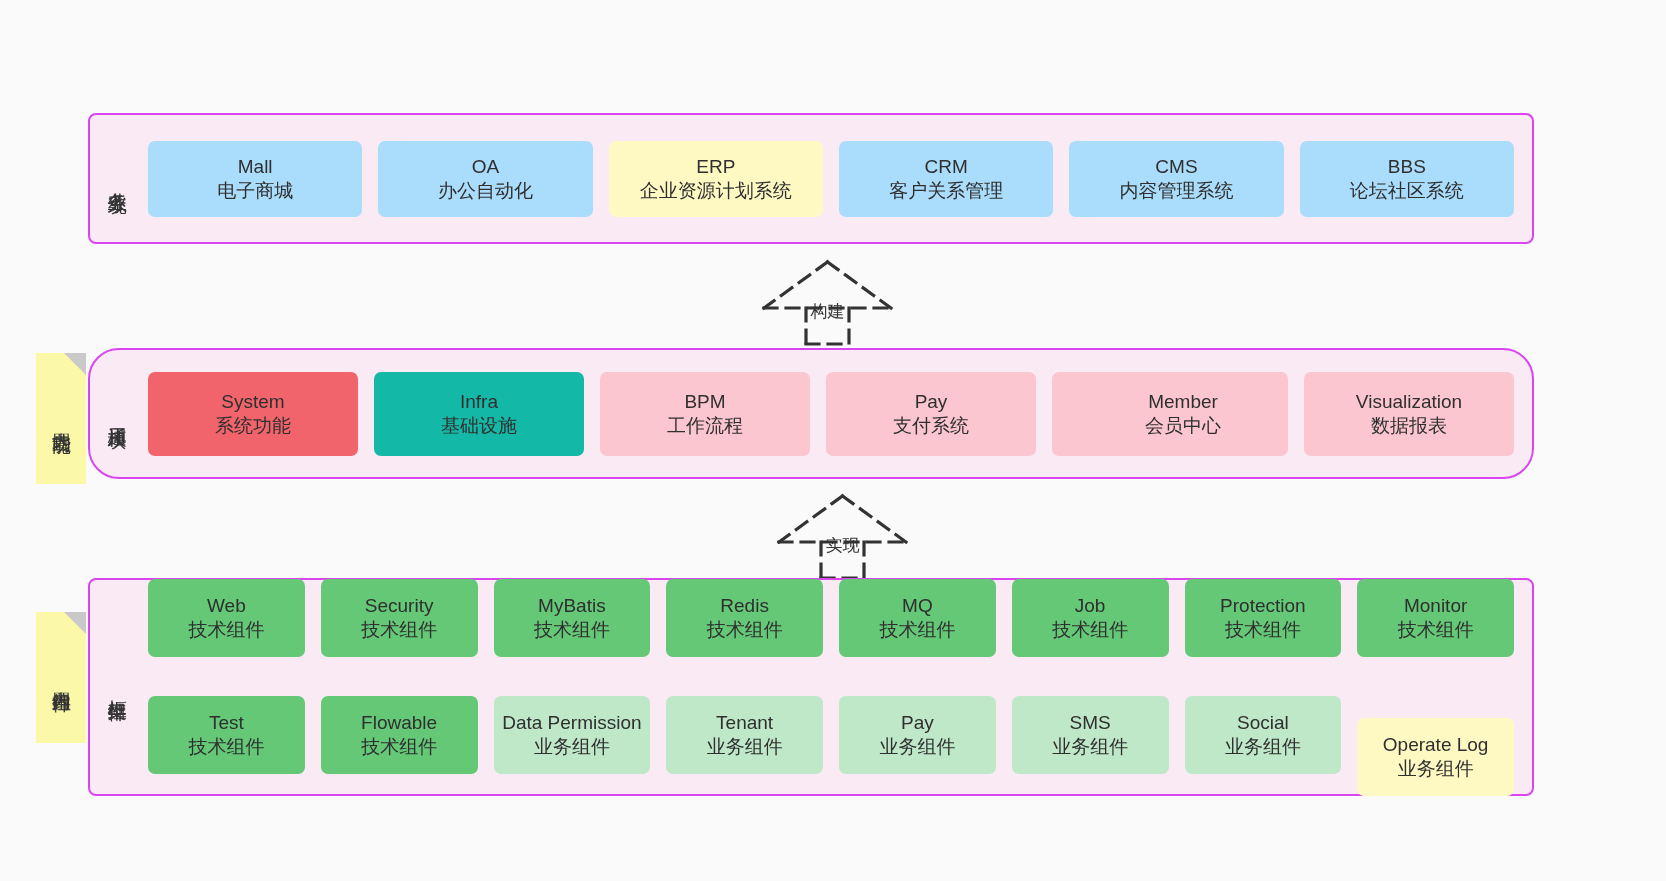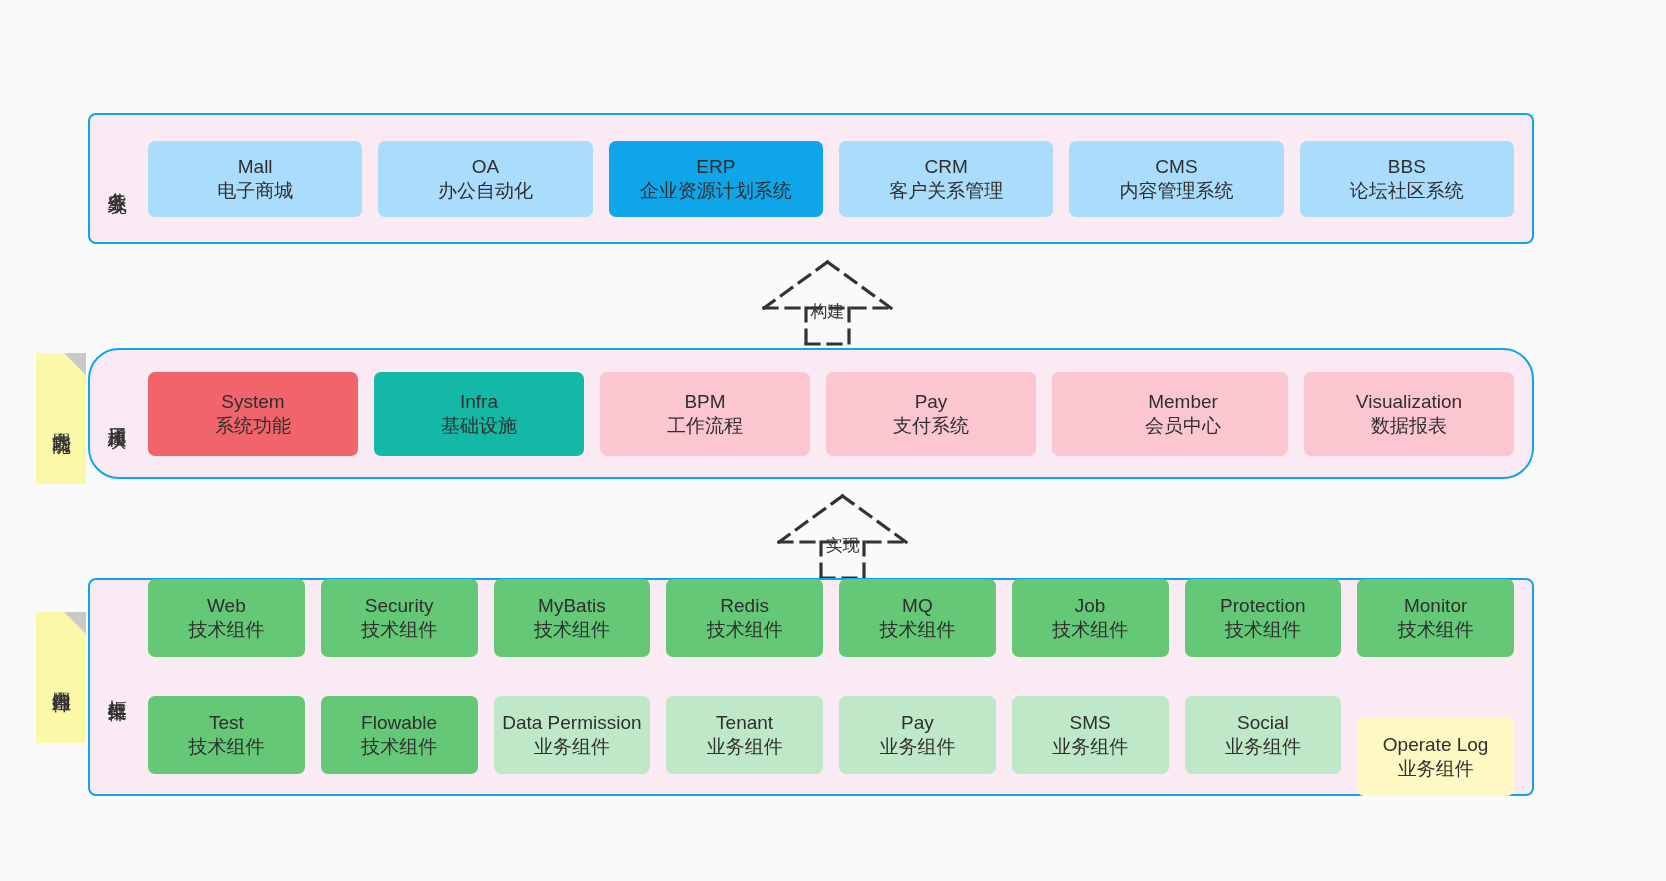--- a/index.html
+++ b/index.html
@@ -14,21 +14,21 @@
     font-family: "Liberation Sans", "DejaVu Sans", sans-serif;
     color: #333333;
     overflow: hidden;
   }
 
   
   .band {
     position: absolute;
     box-sizing: border-box;
     background: #f9eaf4;
-    border: 2px solid #0ea5e9;
+    border: 2px solid #d946ef;
     border-radius: 8px;
     display: flex;
     align-items: stretch;
   }
 
   .band-title {
     flex: 0 0 auto;
     width: 38px;
     display: flex;
     align-items: center;
@@ -128,21 +128,21 @@
   <div class="band-title">业务系统</div>
   <div class="band-items">
     <div class="card" style="background:#aadcfb;">
       <span class="en">Mall</span>
       <span class="cn">电子商城</span>
     </div>
     <div class="card" style="background:#aadcfb;">
       <span class="en">OA</span>
       <span class="cn">办公自动化</span>
     </div>
-    <div class="card" style="background:#0ea5e9;">
+    <div class="card" style="background:#fef9c3;">
       <span class="en">ERP</span>
       <span class="cn">企业资源计划系统</span>
     </div>
     <div class="card" style="background:#aadcfb;">
       <span class="en">CRM</span>
       <span class="cn">客户关系管理</span>
     </div>
     <div class="card" style="background:#aadcfb;">
       <span class="en">CMS</span>
       <span class="cn">内容管理系统</span>

